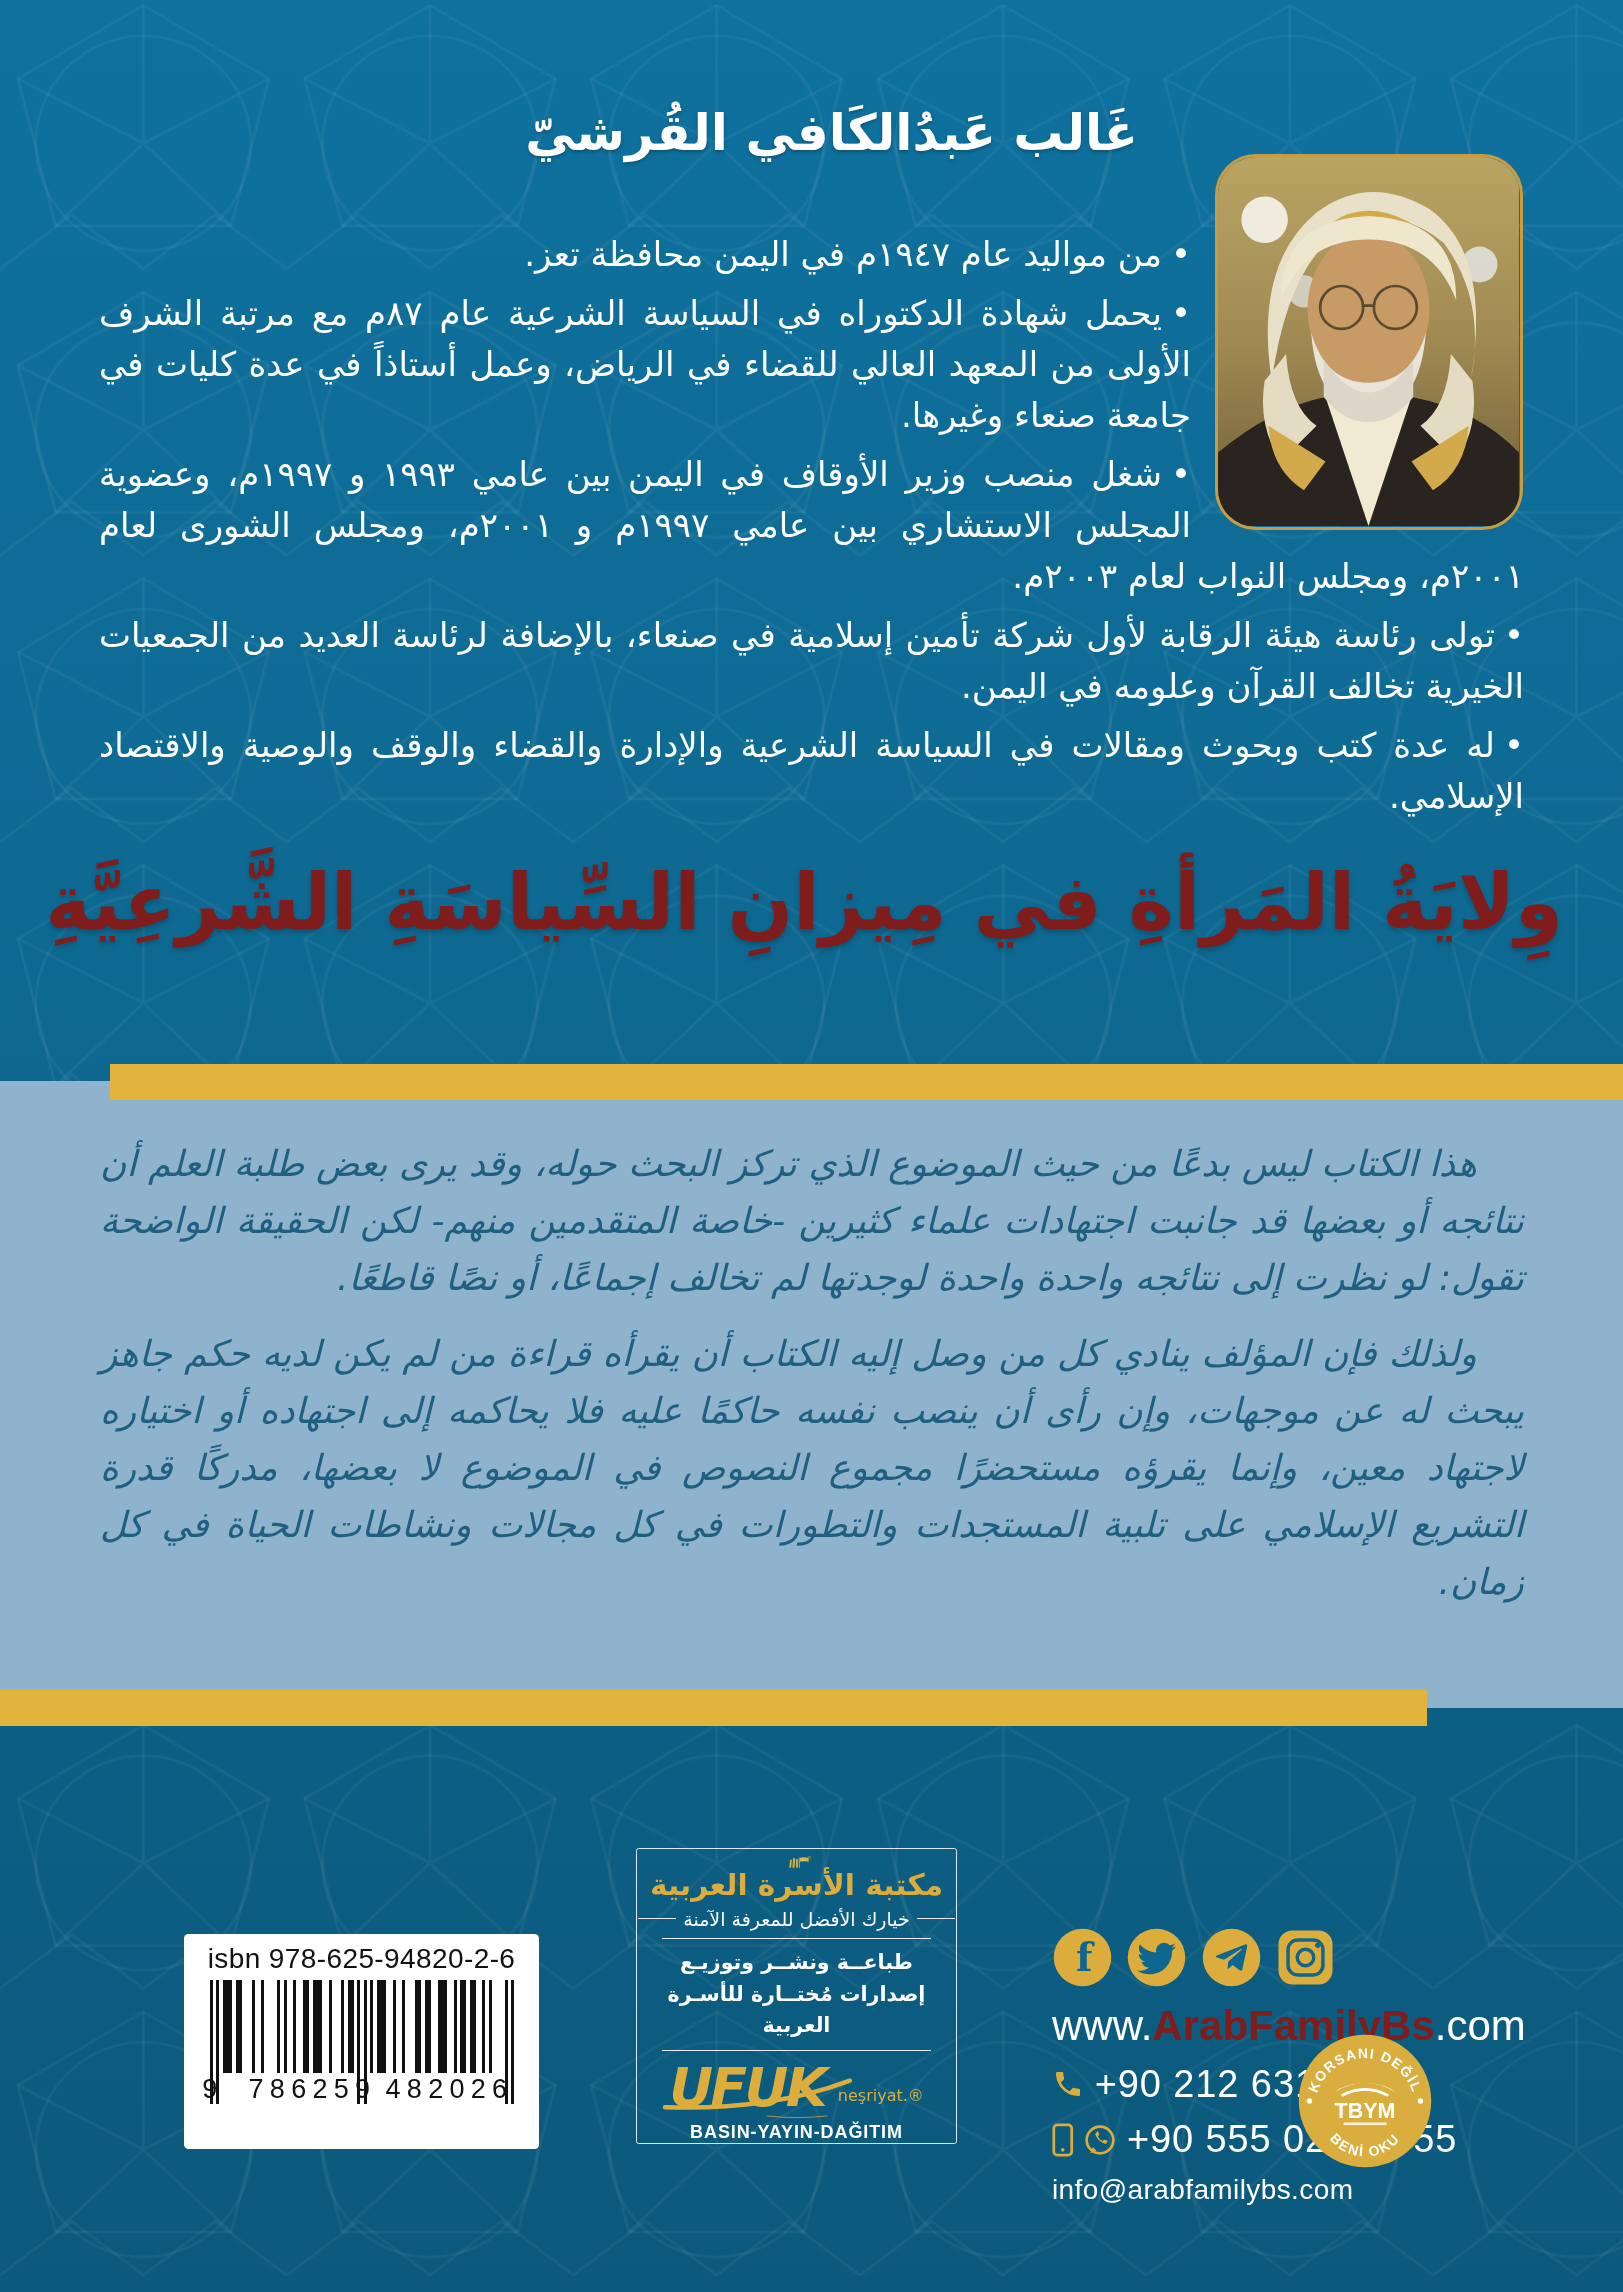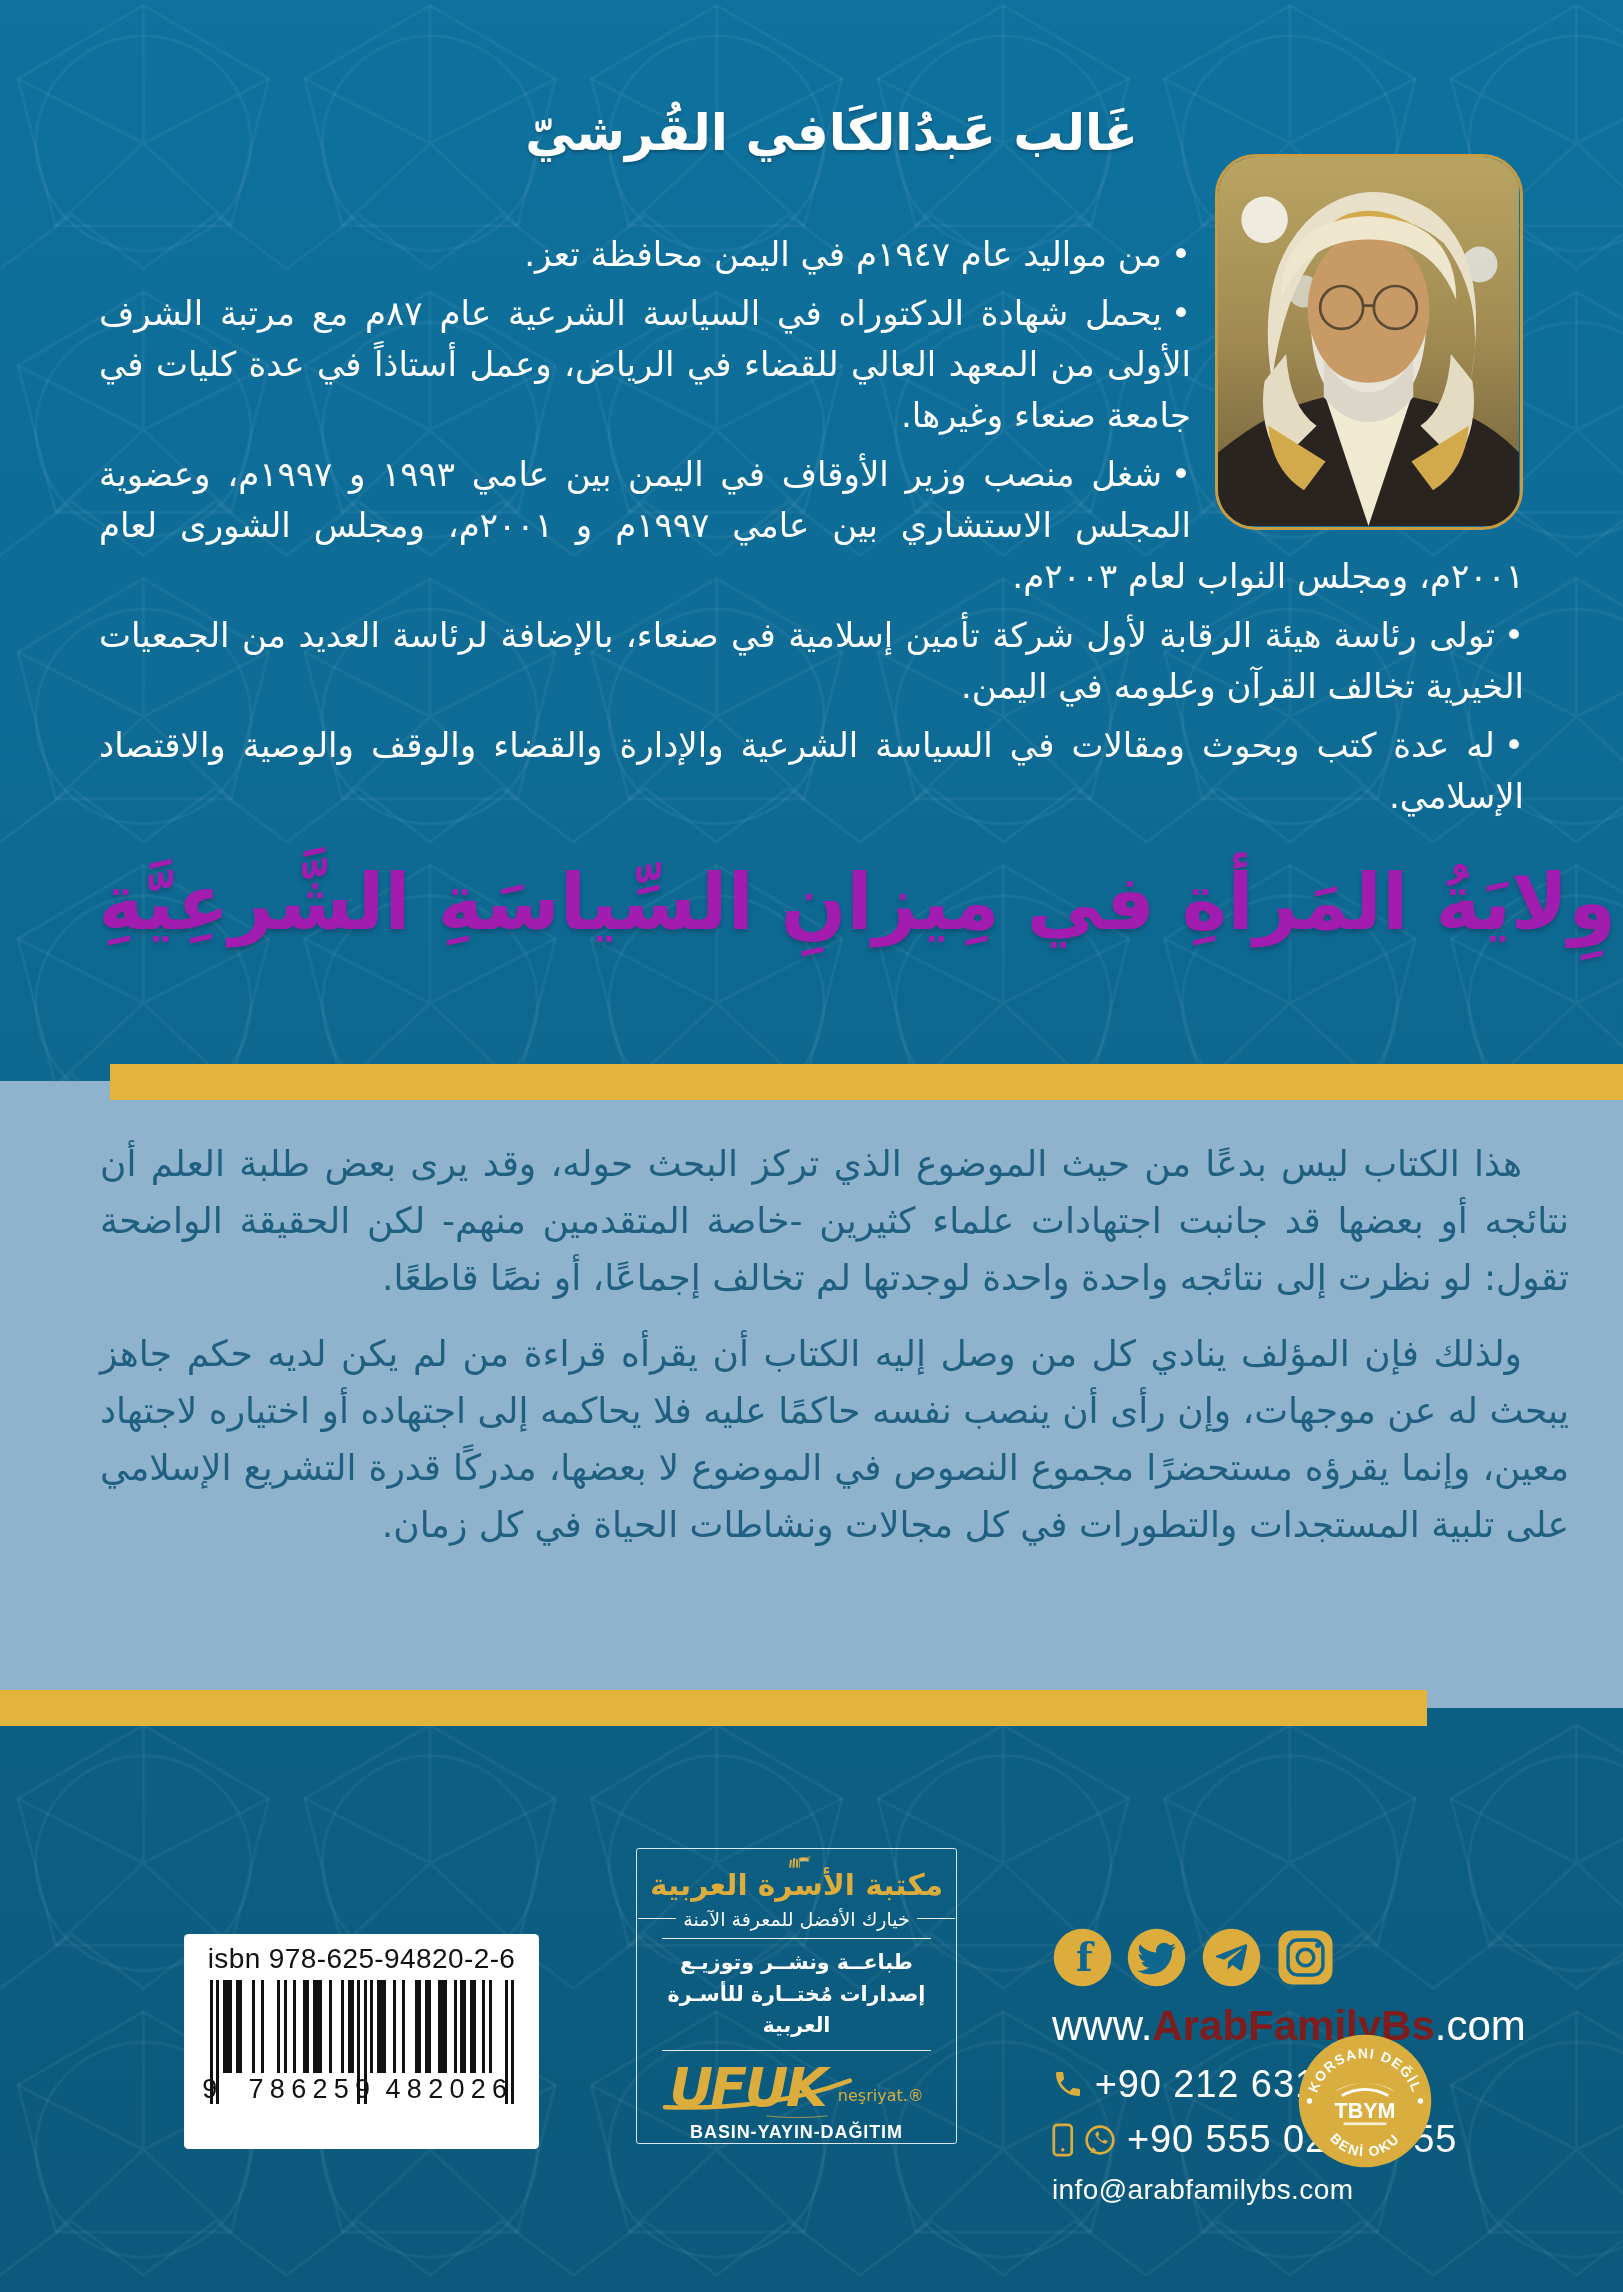--- a/index.html
+++ b/index.html
@@ -22,31 +22,31 @@
   .bio{
     position:absolute;top:229px;right:100px;left:99px;z-index:2;
     direction:rtl;color:#ffffff;font-size:34px;line-height:1.5;text-align:justify;
   }
   .photo-spacer{float:right;width:308px;height:315px;margin-left:25px;}
   .bio ul{list-style:none;margin:0;padding:0;}
   .bio li{margin-bottom:8px;}
   .bio .b{margin-left:9px;}
   
   .book-title{
-    position:absolute;top:858px;left:0;right:8px;z-index:2;
-    direction:rtl;color:#a21caf;font-size:77px;font-weight:bold;
+    position:absolute;top:858px;left:0;right:16px;z-index:2;text-align:center;
+    direction:rtl;color:#7f1d1d;font-size:77px;font-weight:bold;
     text-shadow:0 2.7px 5.4px rgba(0,0,0,.22);
   }
   
   .gold-bar-top{position:absolute;left:110px;right:0;top:1064px;height:36px;z-index:4;}
   .gold-bar-bottom{position:absolute;left:0;width:1427px;top:1690px;height:36px;z-index:4;}
   .panel{position:absolute;left:0;right:0;top:1081px;height:627px;background:#8FB2CD;z-index:1;}
   .panel-inner{
-    padding:55px 55px 0 100px;direction:rtl;color:#1F5F7F;
-    font-size:36px;line-height:1.58;text-align:justify;
+    padding:55px 100px 0 100px;direction:rtl;color:#1F5F7F;
+    font-size:36px;line-height:1.58;text-align:justify;font-style:italic;
   }
   .panel-inner p{margin:0;text-indent:47px;}
   .panel-inner p + p{margin-top:19.7px;}
   
   .barcode-box{
     position:absolute;left:184px;top:1934px;width:355px;height:215px;z-index:3;
     background:#fff;border-radius:4.5px;color:#111;
     font-family:"Liberation Sans",sans-serif;box-sizing:border-box;padding-top:9px;
   }
   .barcode-label{text-align:center;font-size:28px;letter-spacing:0.4px;color:#111;}

